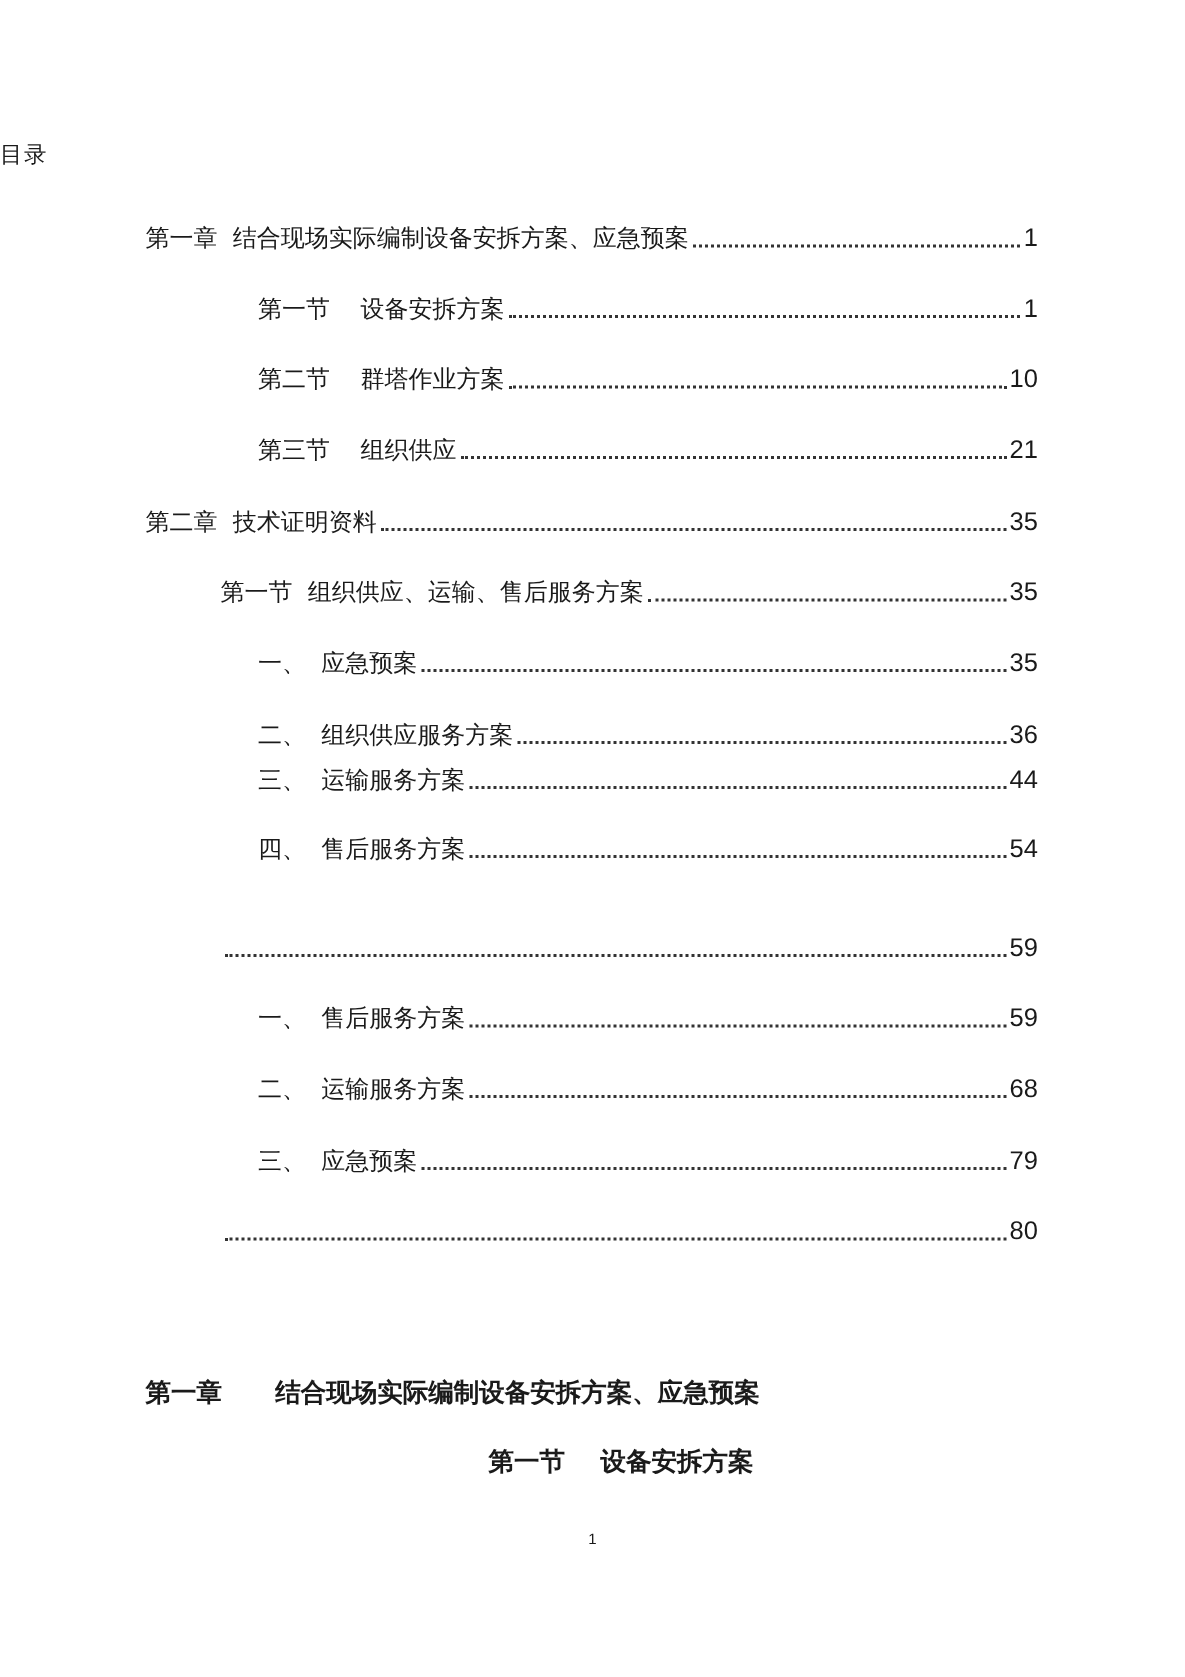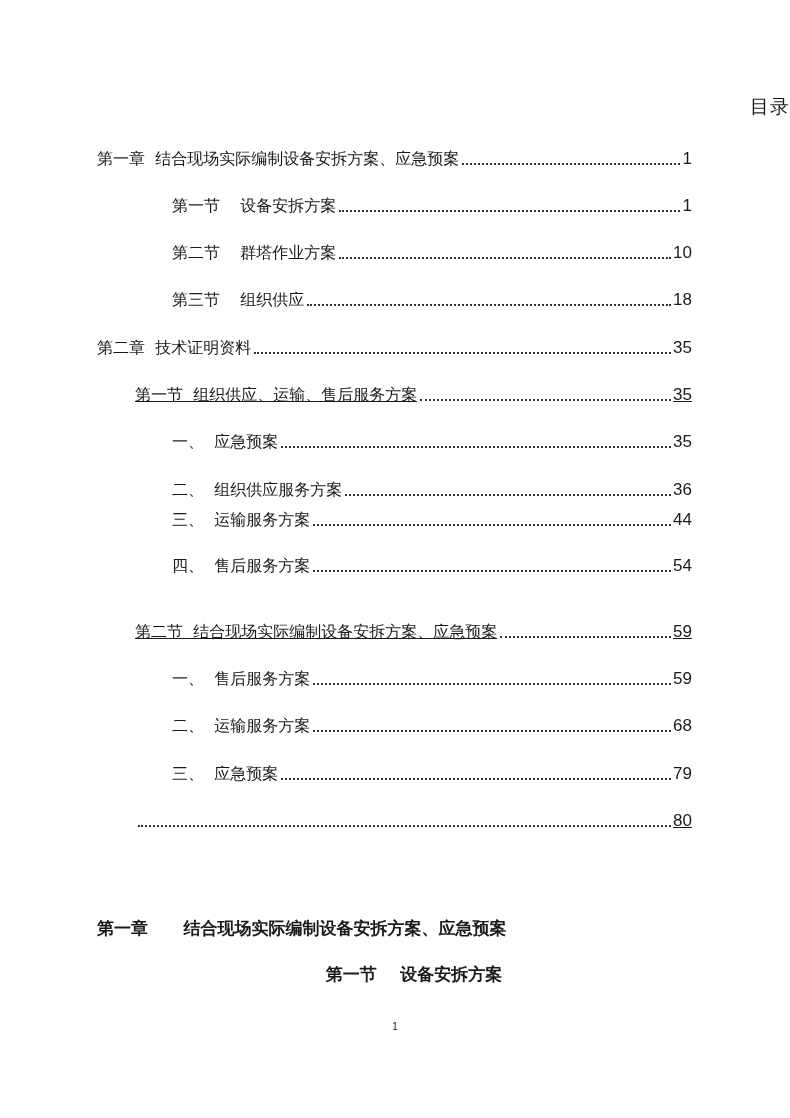--- a/index.html
+++ b/index.html
@@ -2,37 +2,37 @@
 <html><head>
   <meta charset="utf-8">
   <style>
     html, body { margin: 0; padding: 0; background: #ffffff; }
     body {
       width: 790px; height: 1118px; position: relative; overflow: hidden;
       font-family: "DejaVu Sans", sans-serif; color: #1a1a1a;
     }
     .toc-title {
       position: absolute; left: 0; width: 790px; top: 94px;
-      text-align: right; font-size: 19px; letter-spacing: 1px;
+      text-align: left; font-size: 15px; letter-spacing: 1px;
     }
     .toc-entry {
       position: absolute; right: 98px; height: 24px;
       display: flex; align-items: flex-end; font-size: 16px; line-height: 20px;
     }
     .toc-label { white-space: pre; }
     .toc-dots {
       flex: 1; margin: 0 2px 4px 3px; height: 0;
       border-bottom: 2px dotted #333;
     }
     .toc-page {
       font-family: "Liberation Sans", sans-serif; font-size: 17px;
       min-width: 10px; text-align: right;
     }
     .lvl0 { left: 97px; }
-    .lvl1 { left: 135px; text-decoration: underline; }
+    .lvl1 { left: 147px; }
     .lvl2 { left: 172px; }
     .heading-chapter {
       position: absolute; left: 97px; top: 917px; font-size: 17px;
       font-weight: bold; white-space: pre;
     }
     .heading-section {
       position: absolute; left: 0; width: 828px; top: 963px;
       text-align: center; font-size: 17px; font-weight: bold; white-space: pre;
     }
     .page-number {
@@ -58,21 +58,21 @@
     <span class="toc-page">1</span>
   </div>
   <div class="toc-entry lvl2" style="top:239px">
     <span class="toc-label">第二节    群塔作业方案</span>
     <span class="toc-dots"></span>
     <span class="toc-page">10</span>
   </div>
   <div class="toc-entry lvl2" style="top:286px">
     <span class="toc-label">第三节    组织供应</span>
     <span class="toc-dots"></span>
-    <span class="toc-page">18</span>
+    <span class="toc-page">21</span>
   </div>
   <div class="toc-entry lvl0" style="top:334px">
     <span class="toc-label">第二章  技术证明资料</span>
     <span class="toc-dots"></span>
     <span class="toc-page">35</span>
   </div>
   <div class="toc-entry lvl1" style="top:381px">
     <span class="toc-label">第一节  组织供应、运输、售后服务方案</span>
     <span class="toc-dots"></span>
     <span class="toc-page">35</span>
@@ -91,21 +91,20 @@
     <span class="toc-label">三、  运输服务方案</span>
     <span class="toc-dots"></span>
     <span class="toc-page">44</span>
   </div>
   <div class="toc-entry lvl2" style="top:552px">
     <span class="toc-label">四、  售后服务方案</span>
     <span class="toc-dots"></span>
     <span class="toc-page">54</span>
   </div>
   <div class="toc-entry lvl1" style="top:618px">
-    <span class="toc-label">第二节  结合现场实际编制设备安拆方案、应急预案</span>
     <span class="toc-dots"></span>
     <span class="toc-page">59</span>
   </div>
   <div class="toc-entry lvl2" style="top:665px">
     <span class="toc-label">一、  售后服务方案</span>
     <span class="toc-dots"></span>
     <span class="toc-page">59</span>
   </div>
   <div class="toc-entry lvl2" style="top:712px">
     <span class="toc-label">二、  运输服务方案</span>

